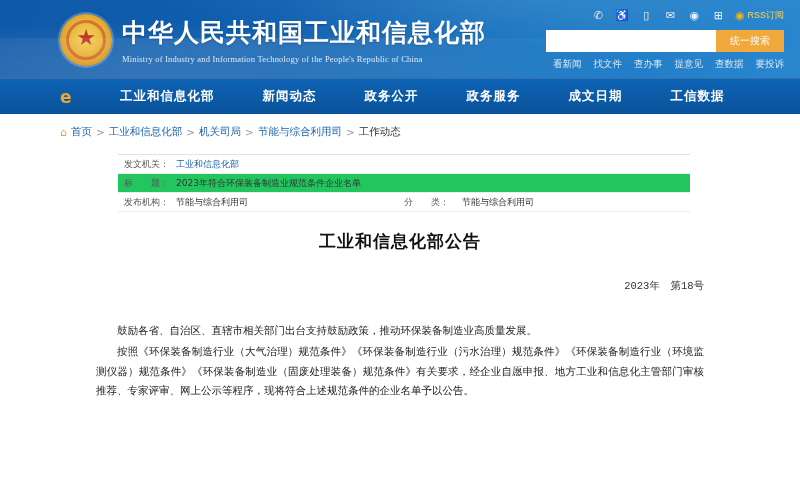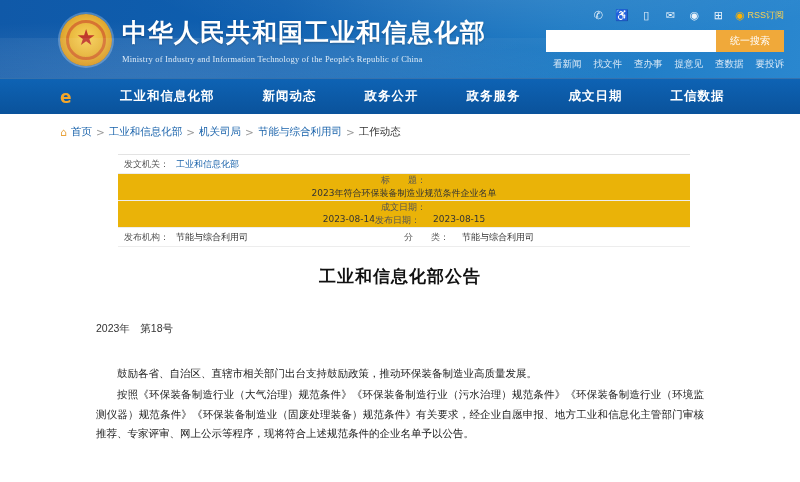--- a/index.html
+++ b/index.html
@@ -126,37 +126,37 @@
   
   .meta {
     margin: 6px 60px 0 118px;
     width: 572px;
     border-top:1px solid #e3e3e3;
     font-size:9px;
     color:#333;
     font-family:"DejaVu Sans","Liberation Sans",sans-serif;
   }
   .meta .row { display:flex; border-bottom:1px solid #ededed; min-height:19px; align-items:center; }
-  .meta .row.alt { background:#eab308;flex-direction:column; }
+  .meta .row.alt { background:#22c55e; }
   .meta .lbl { width:58px; color:#555; padding-left:6px; flex:none; }
   .meta .val { color:#333; flex:1; }
   .meta .val.link { color:#1a63ab; cursor:pointer; }
   .meta .c2 { display:flex; flex:1; }
   .meta .c2 .lbl2 { width:58px; color:#555; flex:none; }
 
   
   .article { margin: 18px 96px 0 96px; }
   .doc-title {
     text-align:center; font-size:17px; font-weight:bold; color:#111;
     letter-spacing:1px;
     font-family:Liberation Sans, sans-serif;
   }
   .doc-number {
-    text-align:left; font-size:10.5px; color:#333; margin-top:34px;
-    font-family:Liberation Sans, sans-serif;
+    text-align:right; font-size:10.5px; color:#333; margin-top:26px;
+    font-family:Liberation Mono, monospace;
   }
   .body-text {
     margin-top:28px; font-size:10.5px; line-height:1.85; color:#222;
     text-align:justify; text-indent:2em;
     font-family:"DejaVu Sans","Liberation Sans",sans-serif;
   }
   .body-text p + p { margin-top:2px; }
 </style>
 </head>
 <body>
@@ -230,28 +230,20 @@
 
   <div class="meta">
     <div class="row">
       <div class="lbl">发文机关：</div>
       <div class="val link">工业和信息化部</div>
     </div>
     <div class="row alt">
       <div class="lbl">标　　题：</div>
       <div class="val">2023年符合环保装备制造业规范条件企业名单</div>
     </div>
-    <div class="row alt">
-      <div class="lbl">成文日期：</div>
-      <div class="c2">
-        <div class="val">2023-08-14</div>
-        <div class="lbl2">发布日期：</div>
-        <div class="val">2023-08-15</div>
-      </div>
-    </div>
     <div class="row">
       <div class="lbl">发布机构：</div>
       <div class="c2">
         <div class="val">节能与综合利用司</div>
         <div class="lbl2">分　　类：</div>
         <div class="val">节能与综合利用司</div>
       </div>
     </div>
   </div>
 

